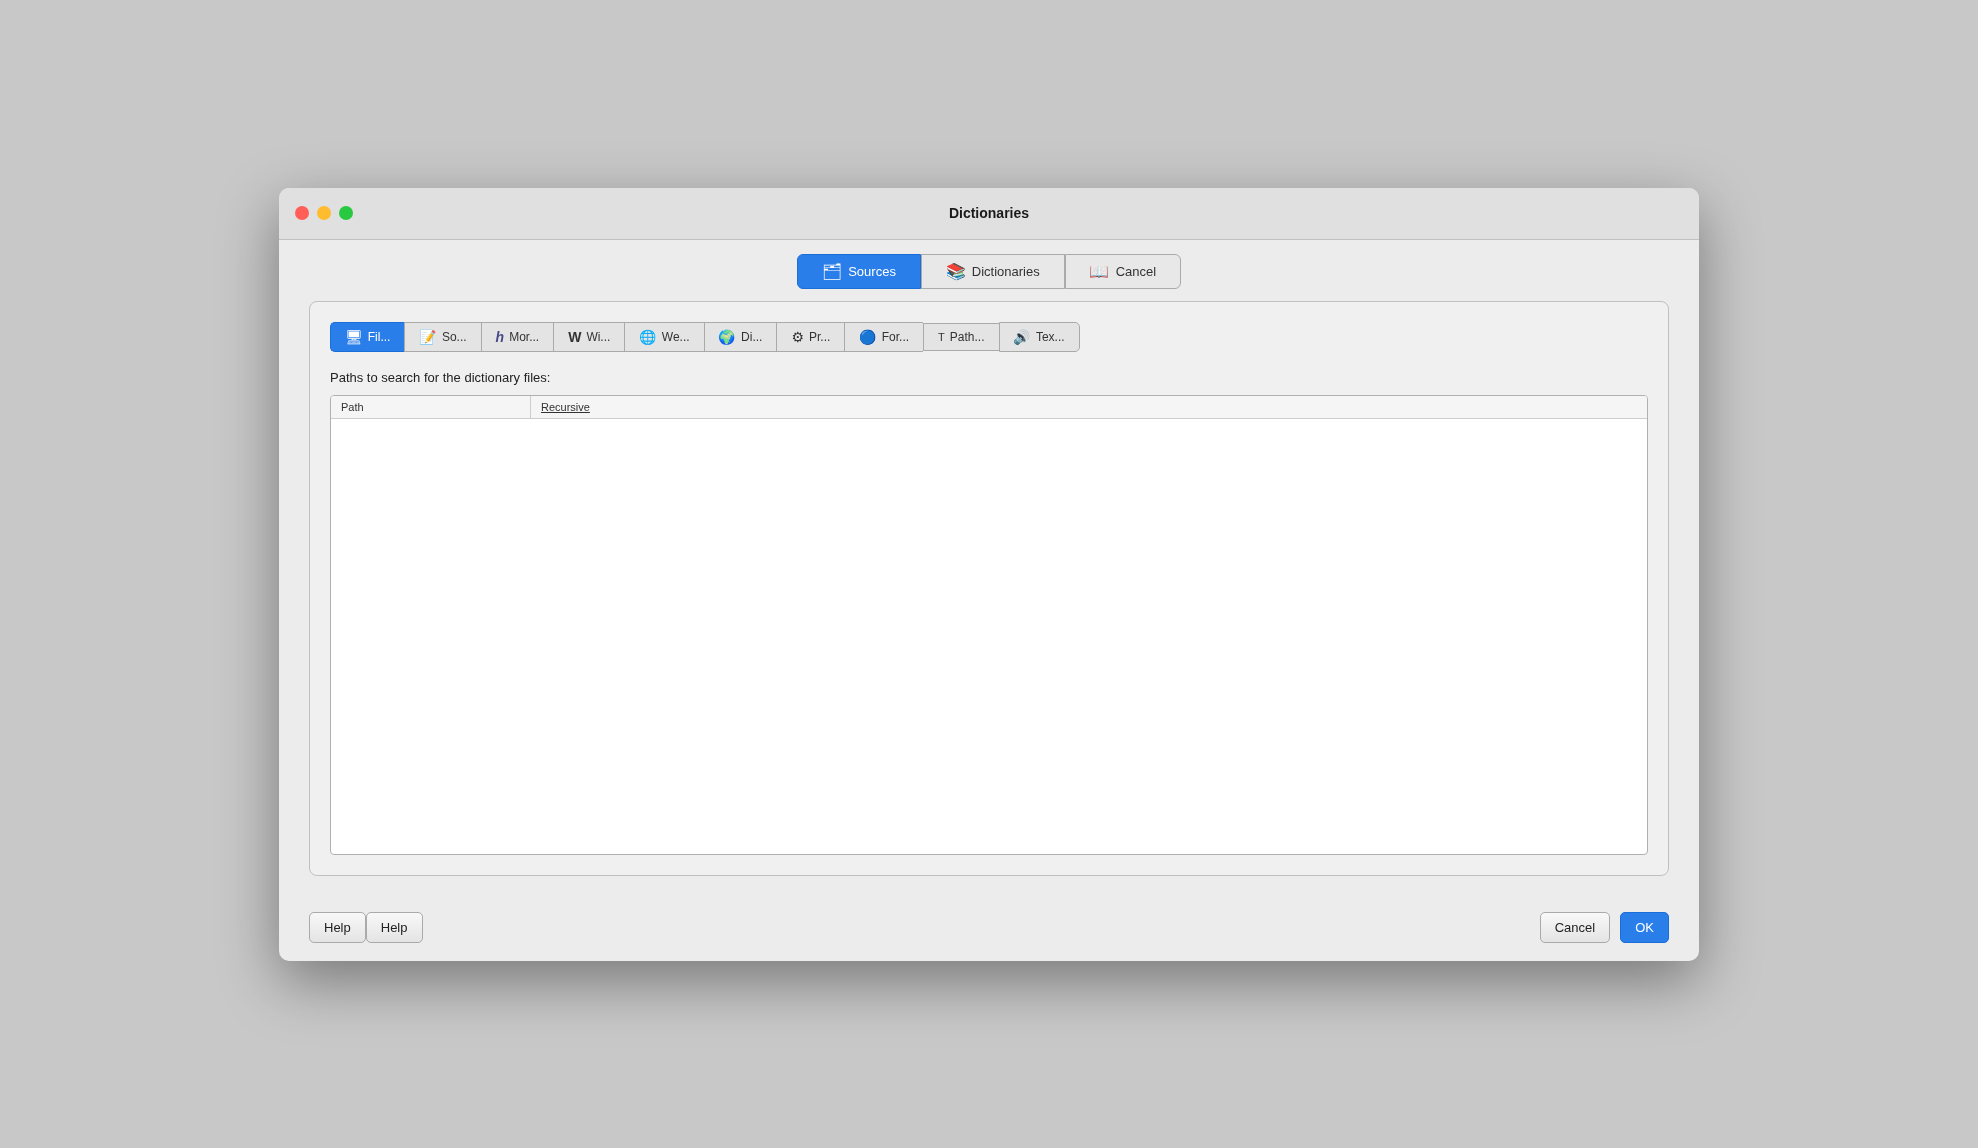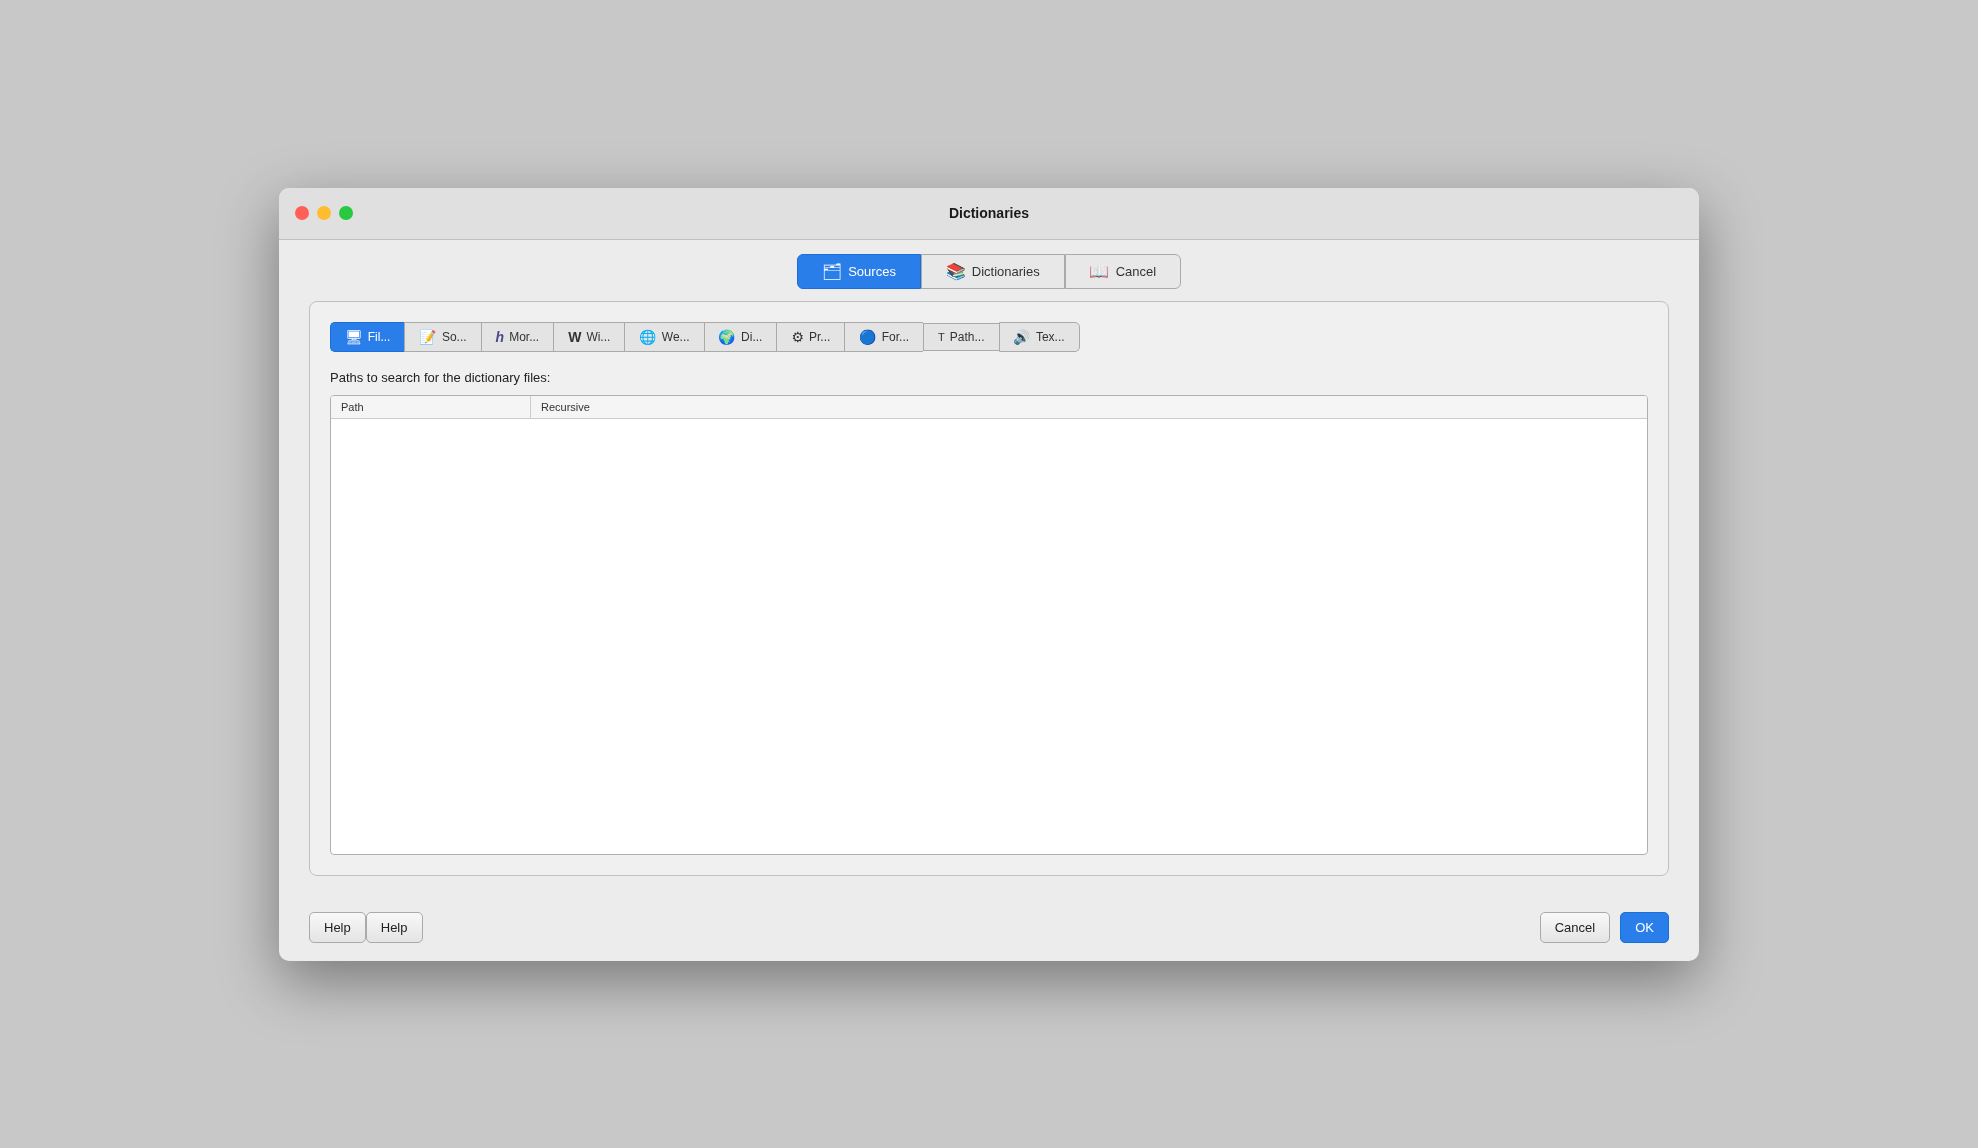--- a/index.html
+++ b/index.html
@@ -190,20 +190,21 @@
       color: #333;
       border-right: 1px solid #ccc;
     }
 
     .table-header-cell:first-child {
       width: 200px;
     }
 
     .table-header-cell:last-child {
       border-right: none;
+      text-decoration: underline;
     }
 
     .table-body {
       min-height: 420px;
       background: white;
     }
 
     .side-buttons {
       display: flex;
       flex-direction: column;

